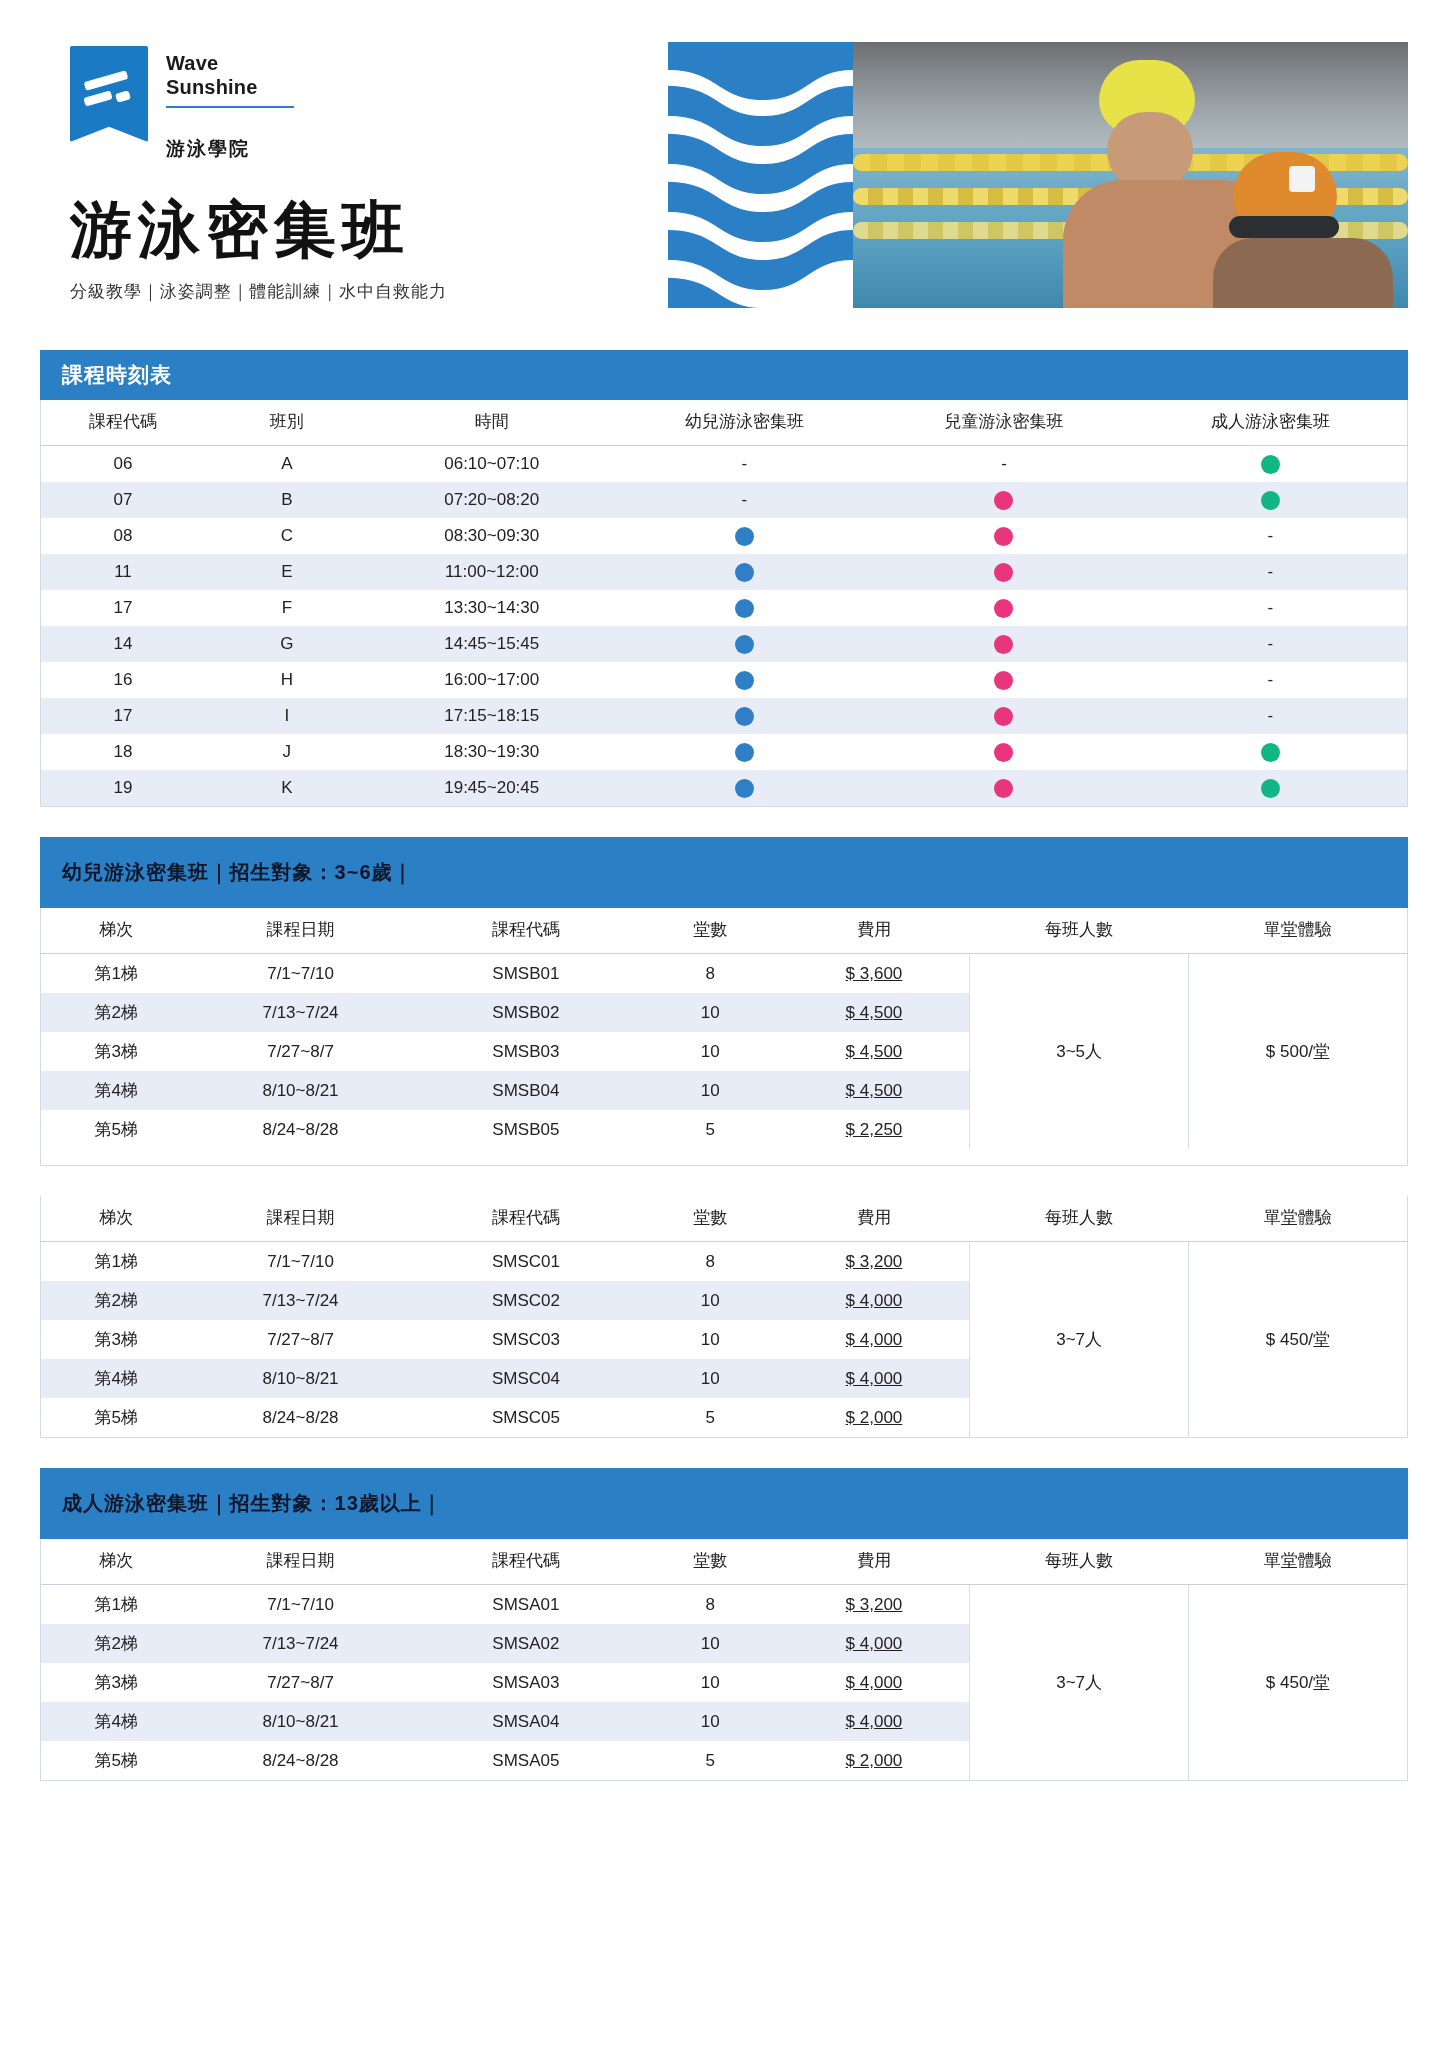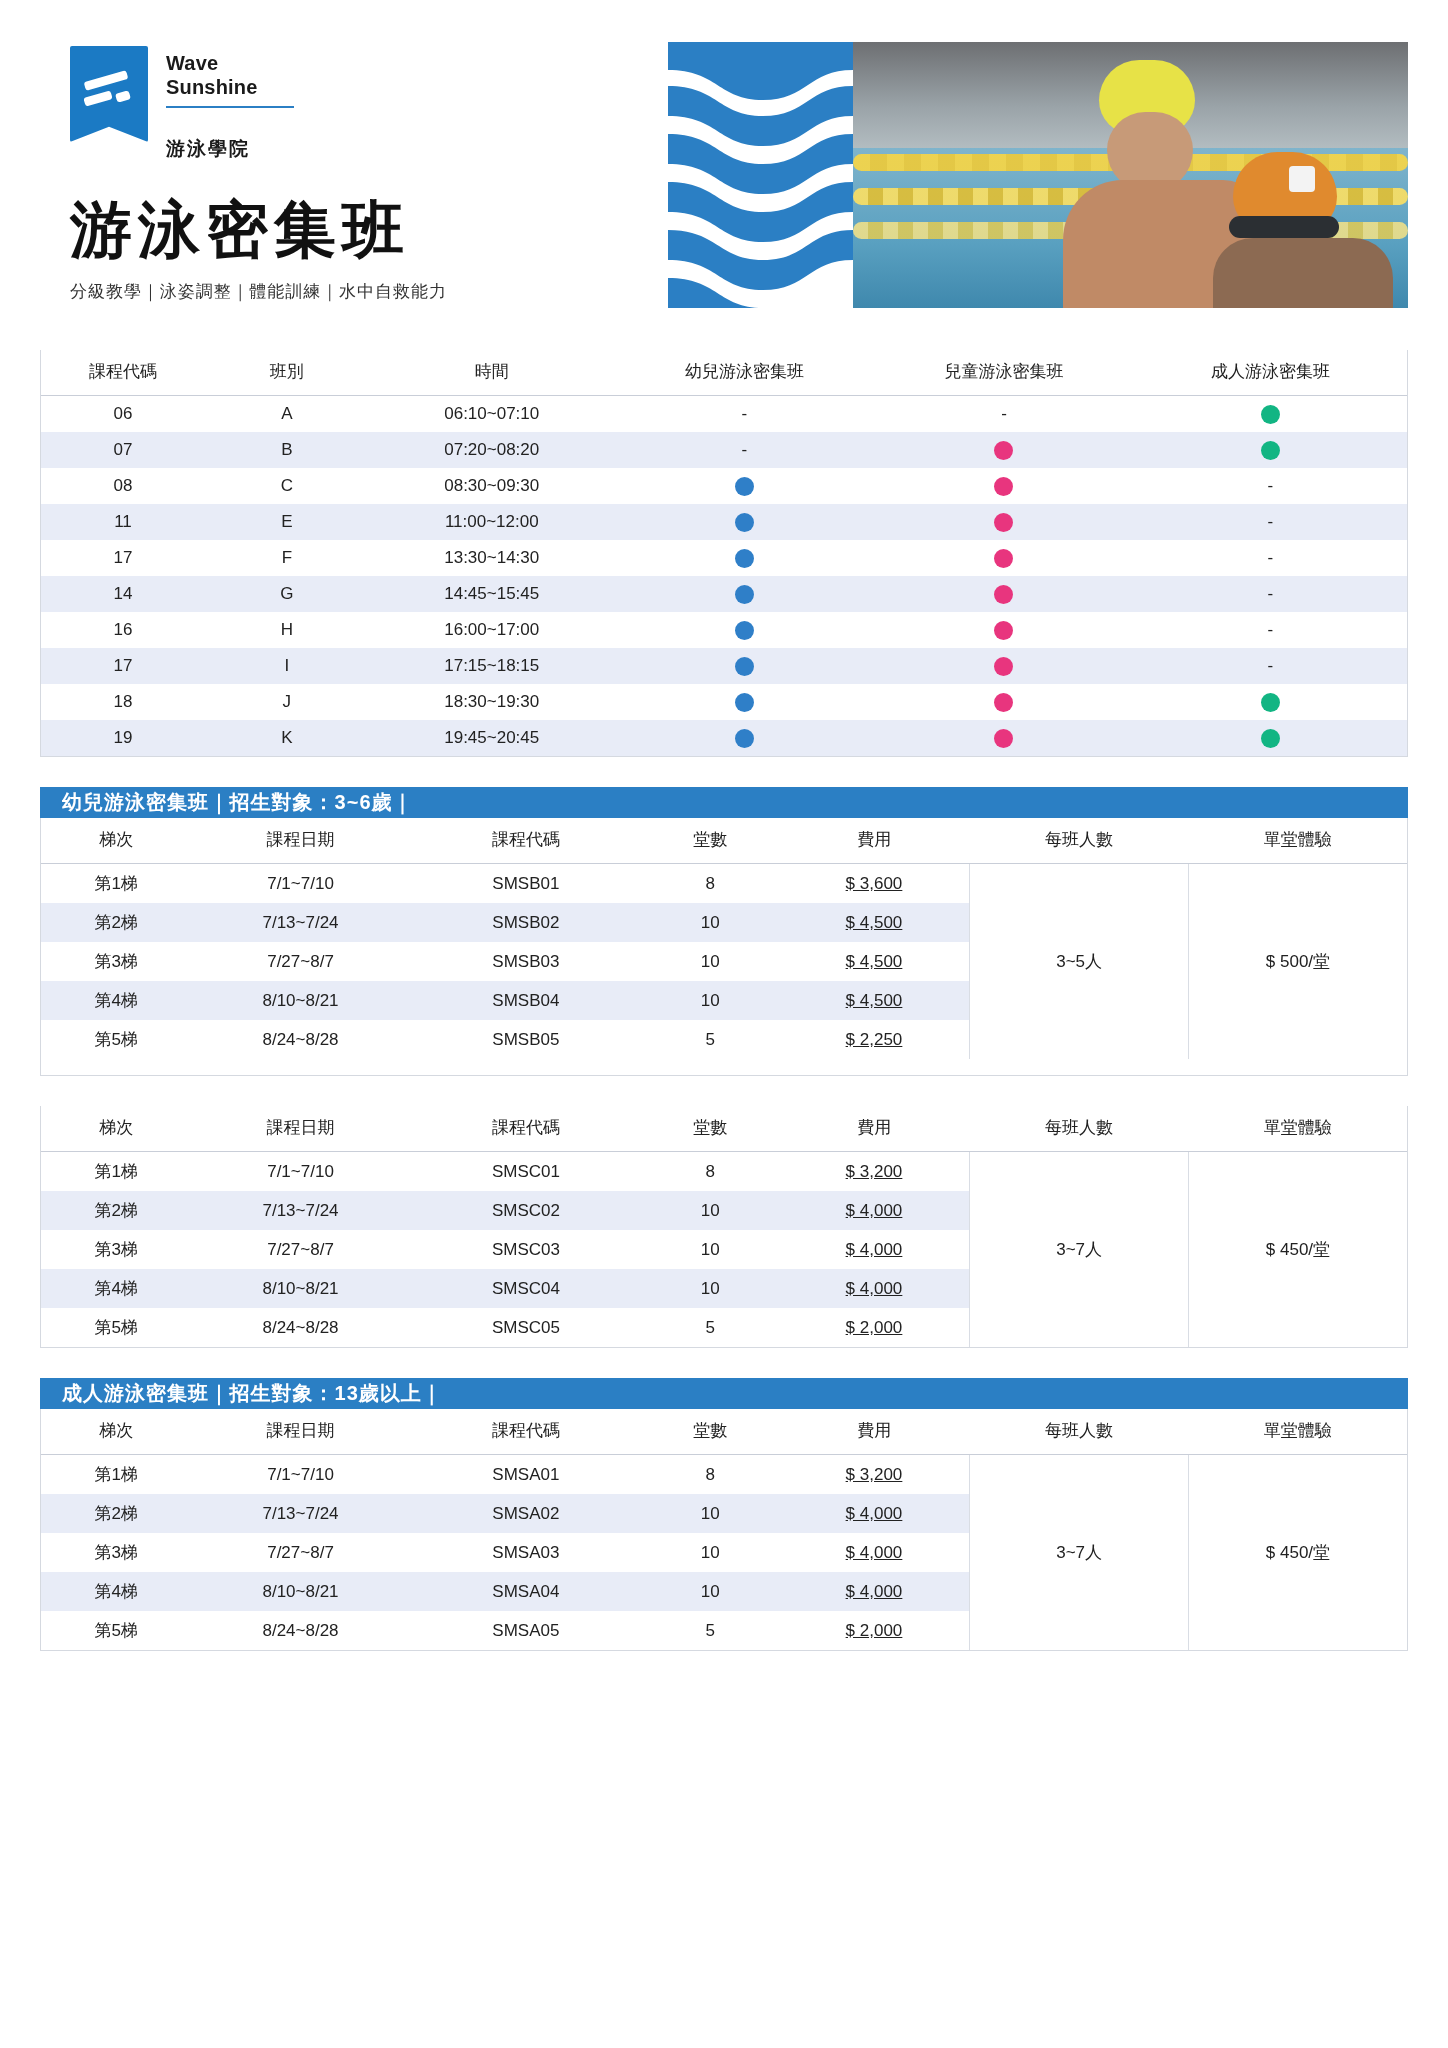--- a/index.html
+++ b/index.html
@@ -164,22 +164,22 @@
   .sched tbody tr:nth-child(odd) { background: #ffffff; }
   .dot { display:inline-block; width:19px; height:19px; border-radius:50%; vertical-align: middle;}
   .dot.blue { background:#2f7fc8; }
   .dot.pink { background:#e8357e; }
   .dot.green { background:#12b583; }
   .dash { color:#333; }
 
   
   .course-block { margin-top: 30px; }
   .cb-head {
-    background:#2b7fc4; color:#ffffff; font-weight:bold; font-size:20px;
-    padding: 2px 22px; letter-spacing: 1px;
+    background:#2b7fc4; color:#0f172a; font-weight:bold; font-size:20px;
+    padding: 22px 22px; letter-spacing: 1px;
   }
   .cb-wrap { border:1px solid #d5d9e0; border-top:none; }
   .cb { width:100%; }
   .cb th, .cb td {
     font-size: 17px; text-align:center; padding: 8px 4px; color:#222;
   }
   .cb thead th { font-weight: normal; background:#fff; border-bottom:1px solid #c9ced8; padding: 10px 4px 12px; }
   .cb tbody tr:nth-child(even) { background:#e8ecf7; }
   .cb tbody tr:nth-child(odd) { background:#ffffff; }
   .cb td.money { text-align:center;text-decoration:underline; }
@@ -256,20 +256,21 @@
               <span class="band"></span>
             </div>
           <div class="goggle"></div>
           <div class="body-b"></div>
         </div>
       </div>
     </div>
   </div>
 
   <div class="section">
+    <div class="sec-head">課程時刻表</div>
     <div class="sched-wrap">
       <table class="sched">
         <colgroup>
           <col class="c1">
             <col class="c2">
             <col class="c3">
             <col class="c4">
             <col class="c5">
             <col class="c6">
         </colgroup>

